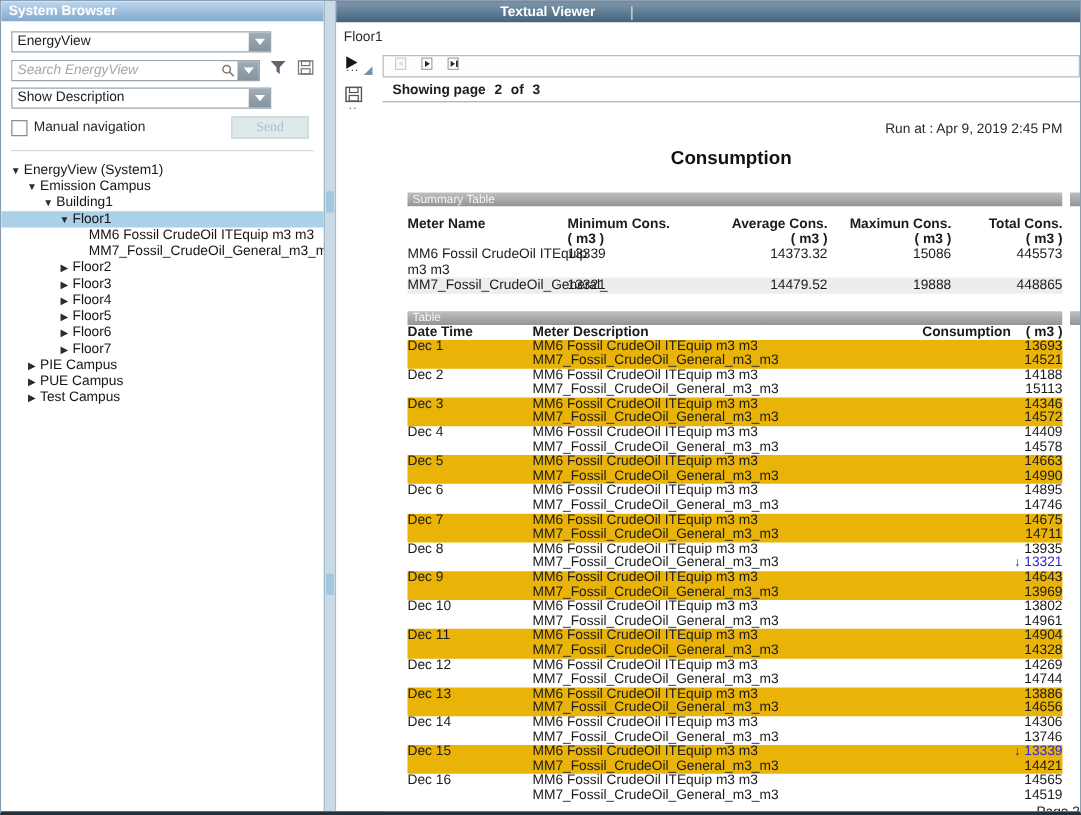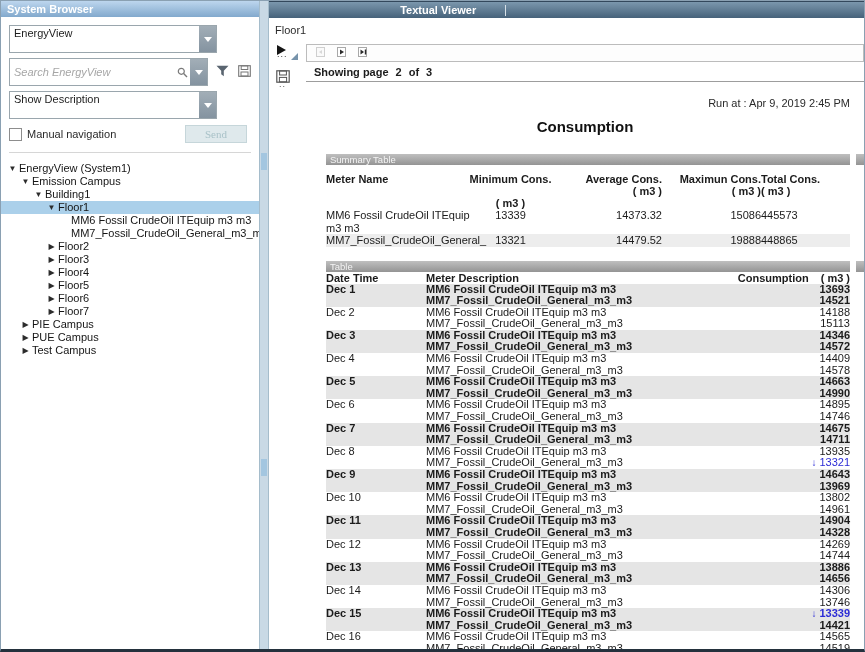--- a/index.html
+++ b/index.html
@@ -5,21 +5,21 @@
   html,body{margin:0;padding:0;background:#e8e8e8;}
   .screen{position:relative;width:865px;height:652px;background:#fff;
     font-family:"Liberation Sans",sans-serif;box-sizing:border-box;
     border:1px solid #8aa0b2;border-bottom:3px solid #24313d;overflow:hidden;}
 
   
   .left-panel{position:absolute;left:0;top:0;width:258px;height:100%;background:#fff;}
   .lp-header{height:16px;background:linear-gradient(#bdd6ee,#82a9cd);color:#fff;
     font-size:11px;font-weight:bold;line-height:16px;padding-left:6px;}
   .lp-controls{padding:8px 8px 0 8px;}
-  .combo{display:flex;height:28px;border:1px solid #9aa6ad;margin-bottom:5px;background:#fff;width:208px;box-sizing:border-box;align-items:stretch;}
+  .combo{display:flex;height:17px;border:1px solid #9aa6ad;margin-bottom:5px;background:#fff;width:208px;box-sizing:border-box;align-items:stretch;}
   .combo-text{flex:1;font-size:11px;line-height:15px;padding-left:4px;color:#1c1c1c;white-space:nowrap;overflow:hidden;}
   .search-input{flex:1;border:none;outline:none;font-size:11px;padding-left:4px;font-family:"Liberation Sans",sans-serif;color:#555;min-width:0;}
   .search-input::placeholder{color:#a6a6a6;font-style:italic;}
   .mag-wrap{display:flex;align-items:center;padding-right:2px;}
   .dd-btn{width:17px;background:linear-gradient(#a2aeb7,#8493a0);display:flex;align-items:center;justify-content:center;cursor:default;}
   .dd-tri{width:0;height:0;border-left:4px solid transparent;border-right:4px solid transparent;border-top:5px solid #fff;}
   .search-row{display:flex;align-items:center;}
   .side-icons{display:flex;align-items:center;margin-left:8px;gap:9px;}
   .manual-row{display:flex;align-items:center;margin-top:6px;}
   .checkbox{width:11px;height:11px;border:1px solid #8d8d8d;background:#fff;}
@@ -73,35 +73,35 @@
     line-height:11px;padding-left:4px;}
   .band-gap{width:6px;background:#fff;}
   .band-tail{width:8px;background:linear-gradient(#bfbfbf,#949494);}
   .band1{margin-top:19px;}
   .band2{margin-top:14px;}
 
   .rtable{margin-left:20px;margin-right:14px;font-size:11px;color:#1b1b1b;}
   .sum-header{display:flex;font-weight:bold;line-height:12px;padding-top:8px;}
   .sc-name{width:128px;flex:0 0 128px;}
   .sc-name div{white-space:nowrap;}
-  .sc-min{width:113px;text-align:center;gap:12px;}
+  .sc-min{width:113px;text-align:left;}
   .sc-avg{width:95px;text-align:right;}
   .sc-max{width:99px;text-align:right;}
-  .sc-total{flex:1;text-align:left;}
+  .sc-total{flex:1;text-align:right;}
   .hdr-2line{display:flex;flex-direction:column;}
   .sum-row{display:flex;line-height:12.5px;padding:0;}
   .sum-row.alt{background:#ededed;}
 
   .d-header{display:flex;font-weight:bold;line-height:12px;}
   .d-date{width:100px;flex:0 0 100px;}
   .d-desc{flex:1;}
   .d-val{width:160px;flex:0 0 160px;text-align:right;}
   .d-unit-gap{margin-left:12px;}
   .d-group{display:flex;line-height:11.6px;}
-  .d-group.alt{background:#e5e5e5;font-weight:bold;}
+  .d-group.alt{background:#eab308;}
   .d-group .d-desc div{white-space:nowrap;}
   .min{color:#2b2bd6;}
   .min-arrow{color:#2b2bd6;margin-right:3px;font-size:10px;}
   .page-footer{text-align:right;font-size:11px;color:#1b1b1b;margin-top:1px;}
 </style>
 </head>
 <body>
 
 <div class="screen">
 

